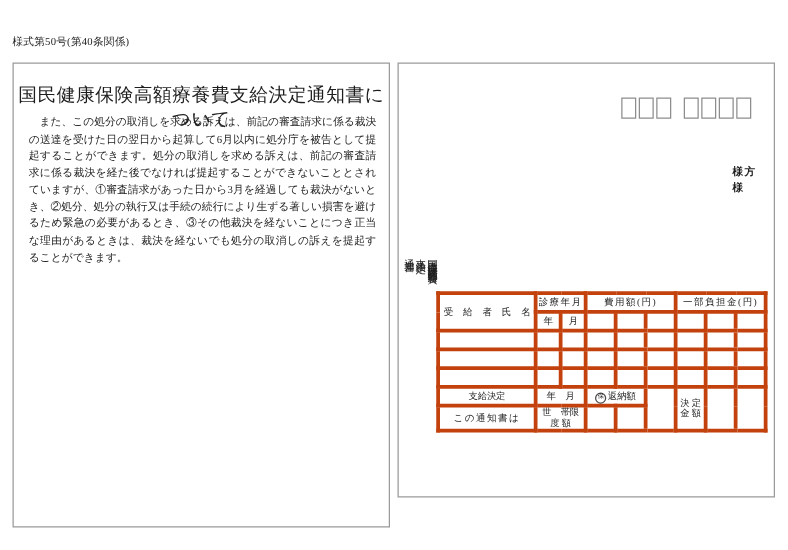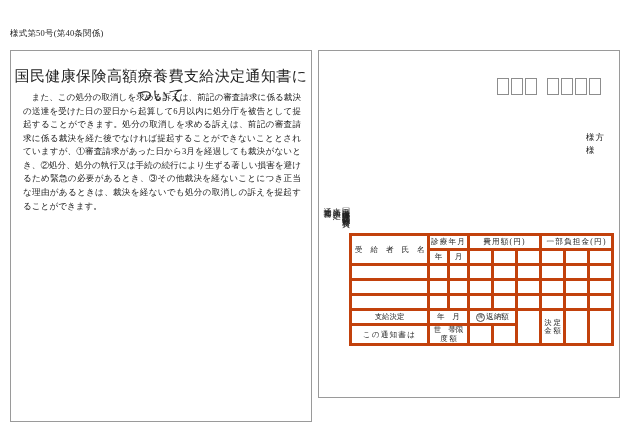--- a/index.html
+++ b/index.html
@@ -86,20 +86,21 @@
   .pc-gap { width: 8px; }
 
   #addressee-block {
     position: absolute;
     right: 14px;
     top: 80px;
     text-align: left;
     font-size: 8.5px;
     line-height: 1.5;
     letter-spacing: 1px;
+    font-weight: bold;
   }
 
   
   #vertical-caption {
     position: absolute;
     left: 4px;
     top: 150px;
     width: 26px;
     height: 190px;
     display: flex;

